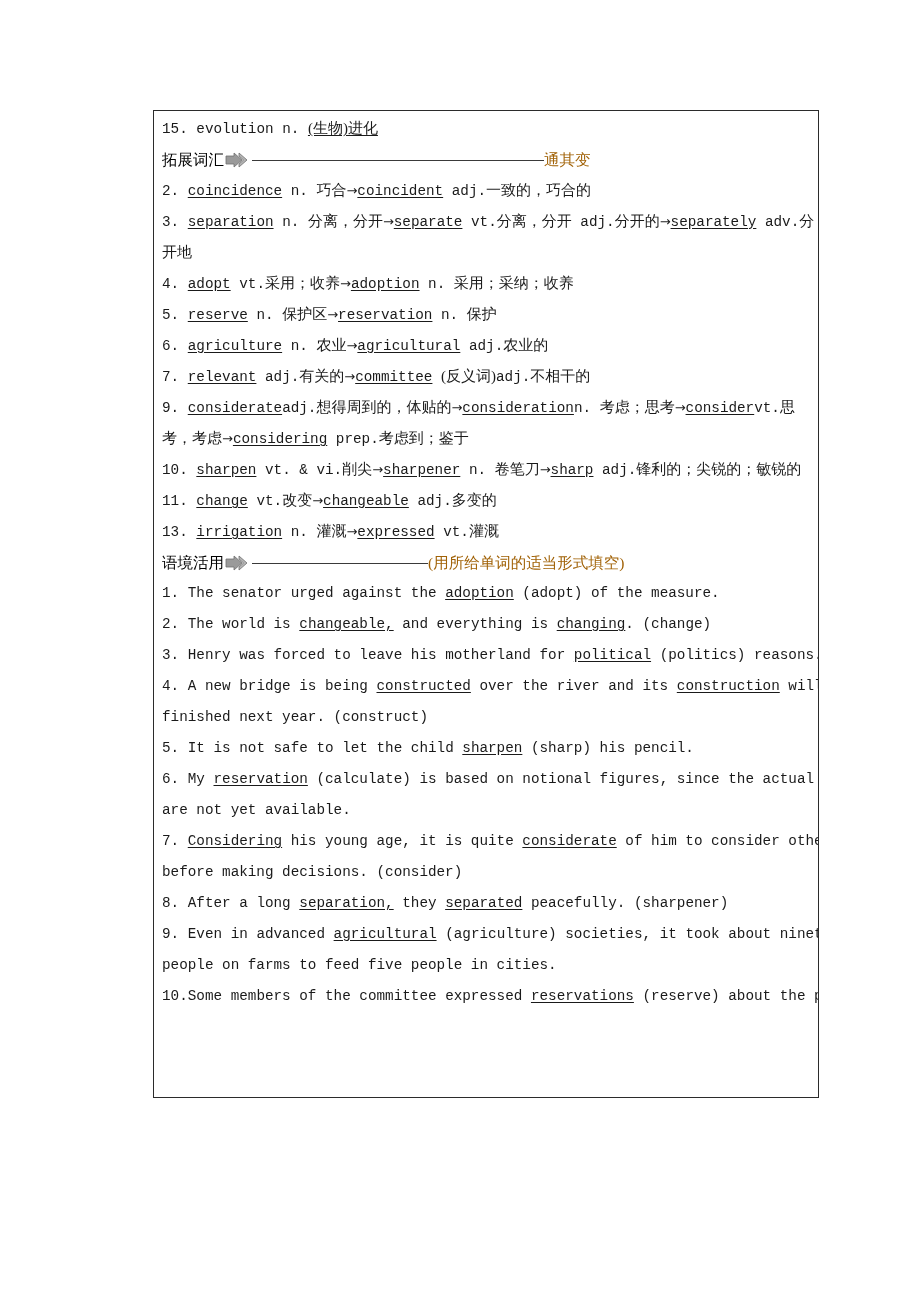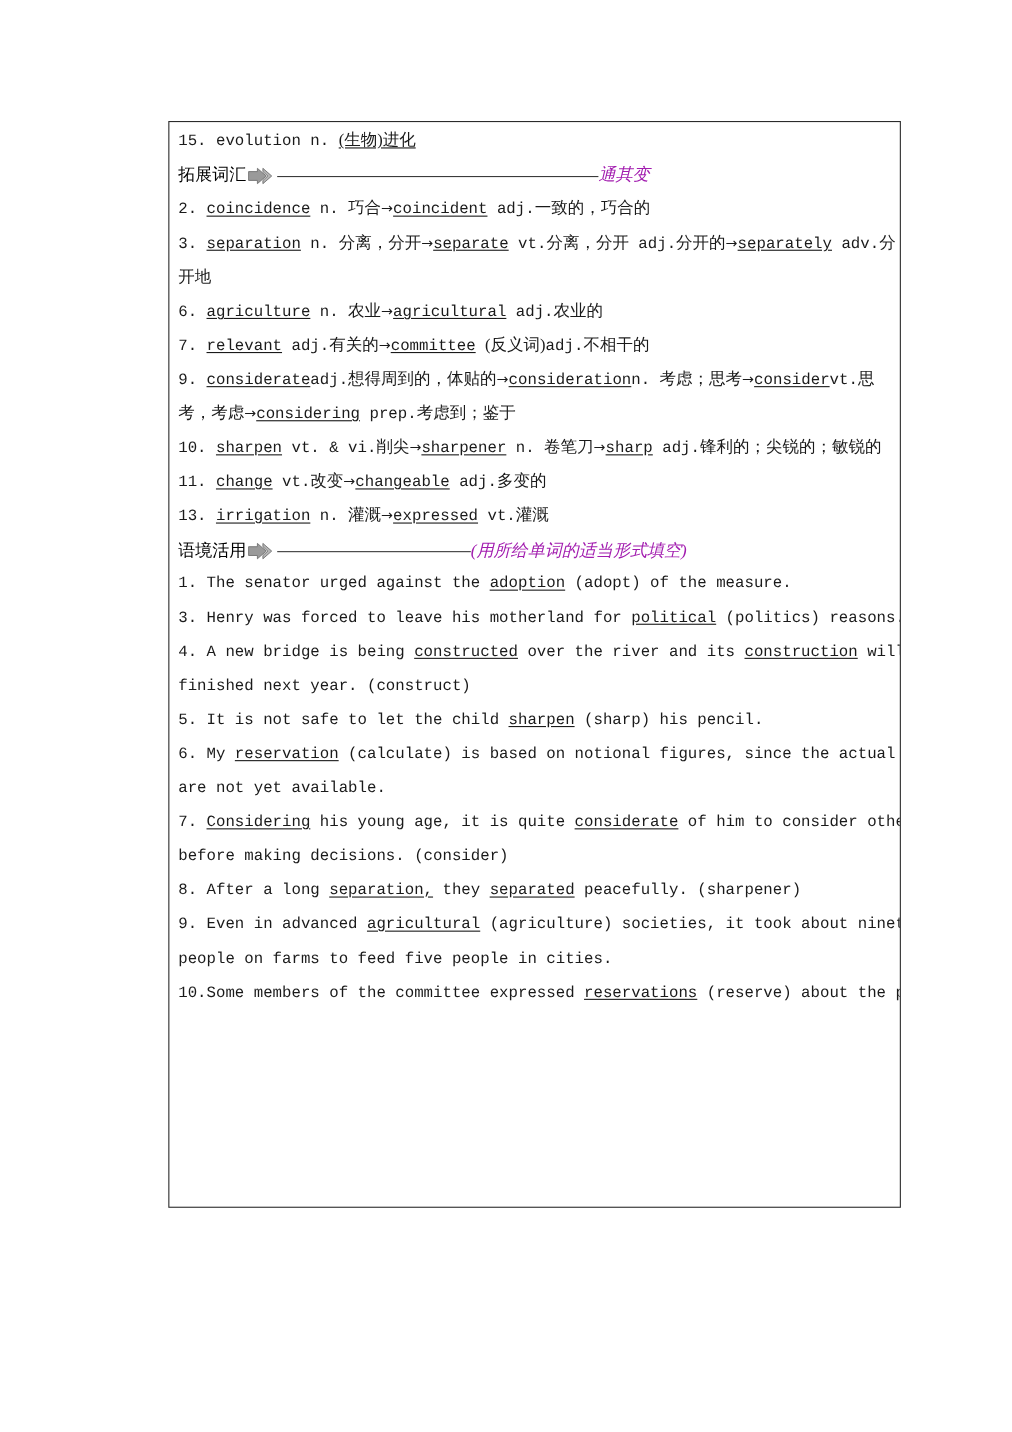--- a/index.html
+++ b/index.html
@@ -90,23 +90,22 @@
     flex: 0 0 auto;
     height: 0;
     border-top: 1.4px solid #3a3a3a;
     margin: 0 0 0 0;
     position: relative;
     top: 1px;
   }
   .sh-tail {
     font-family: "Liberation Serif", "DejaVu Sans", sans-serif;
     font-size: 15.5px;
-    color: #a21caf;
+    color: #a16207;
     margin-left: 0px;
-    font-style: italic;
   }
 
   .cjk-t {
     font-family: "Liberation Serif", "DejaVu Sans", sans-serif;
     font-size: 15px;
   }
   .en-t {
     font-family: "Liberation Mono", "DejaVu Sans Mono", monospace;
     font-size: 14.3px;
   }
@@ -135,20 +134,22 @@
           </svg>
         </span>
         <span class="dash-rule" style="width:292px"></span>
         <span class="sh-tail">通其变</span>
       </div>
 
       <div id="ev-list">
           <div class="line"><span class="num">2. </span><span class="en-t u">coincidence</span><span class="en-t"> n. </span><span class="cjk-t">巧合</span><span class="arrow-g">→</span><span class="en-t u">coincident</span><span class="en-t"> adj.</span><span class="cjk-t">一致的，巧合的</span></div>
           <div class="line"><span class="num">3. </span><span class="en-t u">separation</span><span class="en-t"> n. </span><span class="cjk-t">分离，分开</span><span class="arrow-g">→</span><span class="en-t u">separate</span><span class="en-t"> vt.</span><span class="cjk-t">分离，分开</span><span class="en-t"> adj.</span><span class="cjk-t">分开的</span><span class="arrow-g">→</span><span class="en-t u">separately</span><span class="en-t"> adv.</span><span class="cjk-t">分</span></div>
           <div class="line"><span class="cjk-t">开地</span></div>
+          <div class="line"><span class="num">4. </span><span class="en-t u">adopt</span><span class="en-t"> vt.</span><span class="cjk-t">采用；收养</span><span class="arrow-g">→</span><span class="en-t u">adoption</span><span class="en-t"> n. </span><span class="cjk-t">采用；采纳；收养</span></div>
+          <div class="line"><span class="num">5. </span><span class="en-t u">reserve</span><span class="en-t"> n. </span><span class="cjk-t">保护区</span><span class="arrow-g">→</span><span class="en-t u">reservation</span><span class="en-t"> n. </span><span class="cjk-t">保护</span></div>
           <div class="line"><span class="num">6. </span><span class="en-t u">agriculture</span><span class="en-t"> n. </span><span class="cjk-t">农业</span><span class="arrow-g">→</span><span class="en-t u">agricultural</span><span class="en-t"> adj.</span><span class="cjk-t">农业的</span></div>
           <div class="line"><span class="num">7. </span><span class="en-t u">relevant</span><span class="en-t"> adj.</span><span class="cjk-t">有关的</span><span class="arrow-g">→</span><span class="en-t u">committee</span><span class="en-t"> </span><span class="cjk-t">(反义词)</span><span class="en-t">adj.</span><span class="cjk-t">不相干的</span></div>
           <div class="line"><span class="num">9. </span><span class="en-t u">considerate</span><span class="en-t">adj.</span><span class="cjk-t">想得周到的，体贴的</span><span class="arrow-g">→</span><span class="en-t u">consideration</span><span class="en-t">n. </span><span class="cjk-t">考虑；思考</span><span class="arrow-g">→</span><span class="en-t u">consider</span><span class="en-t">vt.</span><span class="cjk-t">思</span></div>
           <div class="line"><span class="cjk-t">考，考虑</span><span class="arrow-g">→</span><span class="en-t u">considering</span><span class="en-t"> prep.</span><span class="cjk-t">考虑到；鉴于</span></div>
           <div class="line"><span class="num">10. </span><span class="en-t u">sharpen</span><span class="en-t"> vt. &amp; vi.</span><span class="cjk-t">削尖</span><span class="arrow-g">→</span><span class="en-t u">sharpener</span><span class="en-t"> n. </span><span class="cjk-t">卷笔刀</span><span class="arrow-g">→</span><span class="en-t u">sharp</span><span class="en-t"> adj.</span><span class="cjk-t">锋利的；尖锐的；敏锐的</span></div>
           <div class="line"><span class="num">11. </span><span class="en-t u">change</span><span class="en-t"> vt.</span><span class="cjk-t">改变</span><span class="arrow-g">→</span><span class="en-t u">changeable</span><span class="en-t"> adj.</span><span class="cjk-t">多变的</span></div>
           <div class="line"><span class="num">13. </span><span class="en-t u">irrigation</span><span class="en-t"> n. </span><span class="cjk-t">灌溉</span><span class="arrow-g">→</span><span class="en-t u">expressed</span><span class="en-t"> vt.</span><span class="cjk-t">灌溉</span></div>
         </div>
 
       <div class="line section-head">
@@ -158,20 +159,21 @@
             <path d="M1 4 L9 4 L9 1 L17 8 L9 15 L9 12 L1 12 Z" fill="#9a9a9a" stroke="#6f6f6f" stroke-width="0.8"></path>
             <path d="M14 1 L22 8 L14 15 L14 12 L18.5 8 L14 4 Z" fill="#b5b5b5" stroke="#6f6f6f" stroke-width="0.8"></path>
           </svg>
         </span>
         <span class="dash-rule" style="width:176px"></span>
         <span class="sh-tail">(用所给单词的适当形式填空)</span>
       </div>
 
       <div id="cu-list">
           <div class="line"><span class="num">1. </span><span class="en-t">The senator urged against the </span><span class="en-t u">adoption</span><span class="en-t"> (adopt) of the measure.</span></div>
+          <div class="line"><span class="num">2. </span><span class="en-t">The world is </span><span class="en-t u">changeable,</span><span class="en-t"> and everything is </span><span class="en-t u">changing</span><span class="en-t">. (change)</span></div>
           <div class="line"><span class="num">3. </span><span class="en-t">Henry was forced to leave his motherland for </span><span class="en-t u">political</span><span class="en-t"> (politics) reasons.</span></div>
           <div class="line"><span class="num">4. </span><span class="en-t">A new bridge is being </span><span class="en-t u">constructed</span><span class="en-t"> over the river and its </span><span class="en-t u">construction</span><span class="en-t"> will be</span></div>
           <div class="line"><span class="en-t">finished next year. (construct)</span></div>
           <div class="line"><span class="num">5. </span><span class="en-t">It is not safe to let the child </span><span class="en-t u">sharpen</span><span class="en-t"> (sharp) his pencil.</span></div>
           <div class="line"><span class="num">6. </span><span class="en-t">My </span><span class="en-t u">reservation</span><span class="en-t"> (calculate) is based on notional figures, since the actual figu</span></div>
           <div class="line"><span class="en-t">are not yet available.</span></div>
           <div class="line"><span class="num">7. </span><span class="en-t u">Considering</span><span class="en-t"> his young age, it is quite </span><span class="en-t u">considerate</span><span class="en-t"> of him to consider other pe</span></div>
           <div class="line"><span class="en-t">before making decisions. (consider)</span></div>
           <div class="line"><span class="num">8. </span><span class="en-t">After a long </span><span class="en-t u">separation,</span><span class="en-t"> they </span><span class="en-t u">separated</span><span class="en-t"> peacefully. (sharpener)</span></div>
           <div class="line"><span class="num">9. </span><span class="en-t">Even in advanced </span><span class="en-t u">agricultural</span><span class="en-t"> (agriculture) societies, it took about ninety-fi</span></div>

